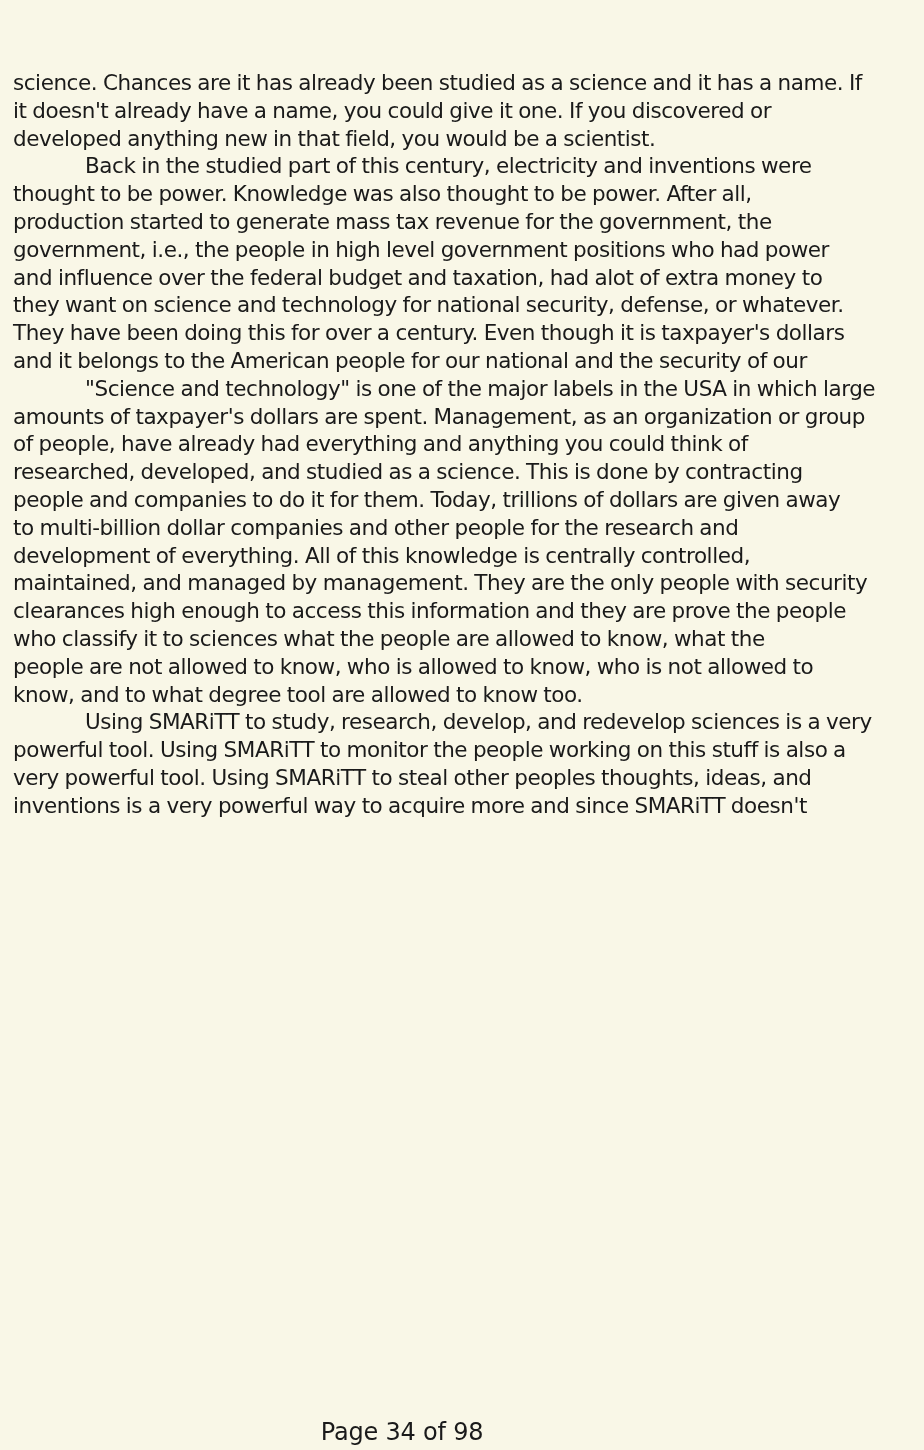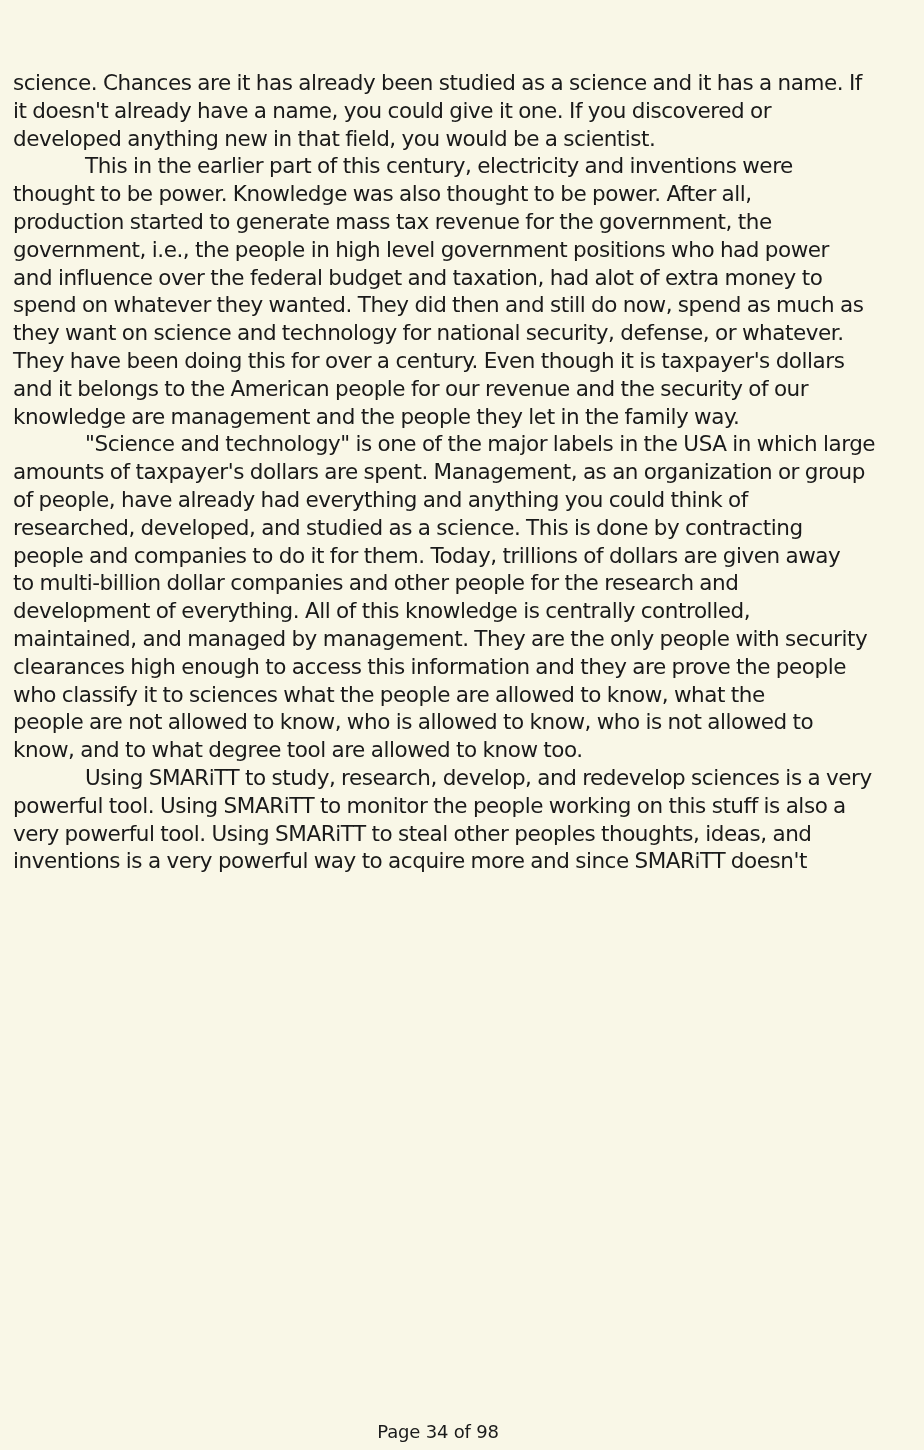--- a/index.html
+++ b/index.html
@@ -32,47 +32,44 @@
     }
     .indent {
       padding-left: 72px;
     }
     .footer {
       position: absolute;
       left: 0;
       width: 804px;
       top: 1420px;
       text-align: center;
-      font-size: 18px;
+      font-size: 24px;
       line-height: 24px;
       color: #1a1a1a;
       letter-spacing: -0.2px;
-      padding-left: 36px;
     }
   </style>
 </head>
 <body>
 
 <div class="page">
   <div class="paragraph">
     <span class="line">science. Chances are it has already been studied as a science and it has a name. If</span>
     <span class="line">it doesn't already have a name, you could give it one. If you discovered or</span>
     <span class="line">developed anything new in that field, you would be a scientist.</span>
   </div>
   <div class="paragraph">
-    <span class="line indent">This in the earlier part of this century, electricity and inventions were</span>
+    <span class="line indent">Back in the studied part of this century, electricity and inventions were</span>
     <span class="line">thought to be power. Knowledge was also thought to be power. After all,</span>
     <span class="line">production started to generate mass tax revenue for the government, the</span>
     <span class="line">government, i.e., the people in high level government positions who had power</span>
     <span class="line">and influence over the federal budget and taxation, had alot of extra money to</span>
-    <span class="line">spend on whatever they wanted. They did then and still do now, spend as much as</span>
     <span class="line">they want on science and technology for national security, defense, or whatever.</span>
     <span class="line">They have been doing this for over a century. Even though it is taxpayer's dollars</span>
-    <span class="line">and it belongs to the American people for our revenue and the security of our</span>
-    <span class="line">knowledge are management and the people they let in the family way.</span>
+    <span class="line">and it belongs to the American people for our national and the security of our</span>
   </div>
   <div class="paragraph">
     <span class="line indent">"Science and technology" is one of the major labels in the USA in which large</span>
     <span class="line">amounts of taxpayer's dollars are spent. Management, as an organization or group</span>
     <span class="line">of people, have already had everything and anything you could think of</span>
     <span class="line">researched, developed, and studied as a science. This is done by contracting</span>
     <span class="line">people and companies to do it for them. Today, trillions of dollars are given away</span>
     <span class="line">to multi-billion dollar companies and other people for the research and</span>
     <span class="line">development of everything. All of this knowledge is centrally controlled,</span>
     <span class="line">maintained, and managed by management. They are the only people with security</span>

